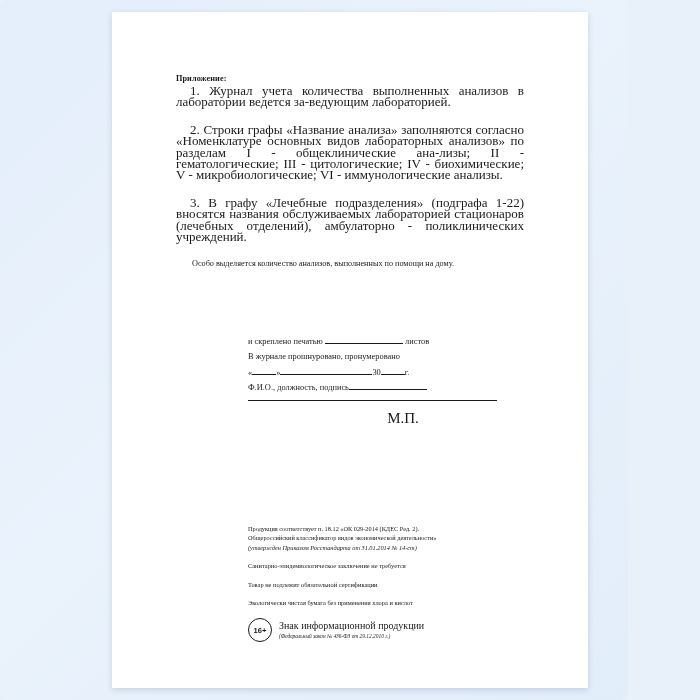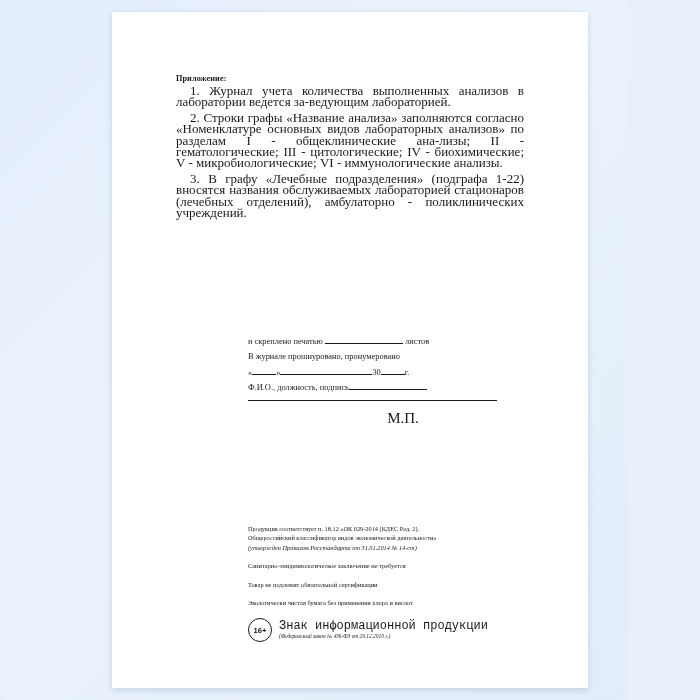--- a/index.html
+++ b/index.html
@@ -44,21 +44,21 @@
   }
   .para {
     font-size: 13px;
     line-height: 11.4px;
     color: #1a1a1a;
     text-align: justify;
     text-indent: 14px;
     margin: 0;
   }
   .para + .para {
-    margin-top: 4px;
+    margin-top: 16px;
   }
   .para-special {
     font-size: 8.2px;
     line-height: 11.4px;
     color: #1a1a1a;
     text-indent: 16px;
     margin-top: 5px;
   }
 
   
@@ -128,41 +128,41 @@
     font-size: 7.6px;
     font-weight: bold;
     font-family: "Liberation Sans", sans-serif;
     flex: 0 0 auto;
   }
   .age-text {
     margin-left: 7px;
     line-height: 8.6px;
   }
   .age-text .t1 {
-    font-size: 12px;
-    font-family: Liberation Mono, monospace;
+    font-size: 10px;
   }
   .age-text .t2 {
     font-size: 5.4px;
     font-style: italic;
     display: block;
     margin-top: 1px;
   }
 </style>
 </head>
 <body>
 
 <div id="stage">
   <div class="page">
 
     <div class="doc-body">
       <p class="appendix-title">Приложение:</p>
       <p class="para">1. Журнал учета количества выполненных анализов в лаборатории ведется за-ведующим лабораторией.</p>
       <p class="para">2. Строки  графы  «Название  анализа»  заполняются согласно  «Номенклатуре  основных  видов лабораторных анализов» по разделам I - общеклинические  ана-лизы; II - гематологические;  III - цитологические;  IV  - биохимические;   V  - микробиологические;   VI  - иммунологические анализы.</p>
       <p class="para">3. В графу  «Лечебные  подразделения»   (подграфа 1-22) вносятся  названия обслуживаемых  лабораторией стационаров   (лечебных отделений),   амбулаторно - поликлинических учреждений.</p>
+      <p class="para para-special">Особо выделяется количество анализов, выполненных по помощи на дому.</p>
     </div>
 
     <div class="sign-block">
       <div class="sign-line">
         <span>и скреплено печатью</span>
         <span class="ul w80"></span>
         <span>листов</span>
       </div>
       <div class="sign-line">
         <span>В журнале прошнуровано, пронумеровано</span>

